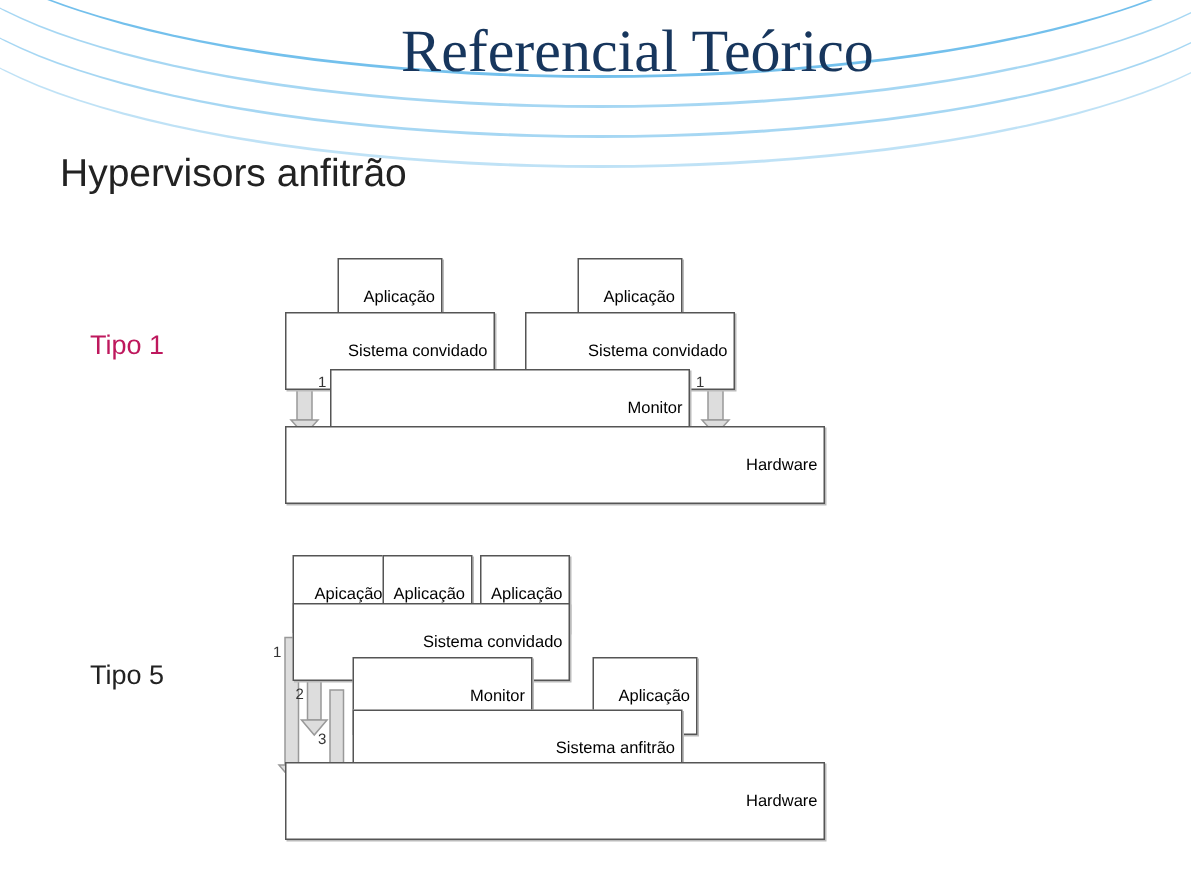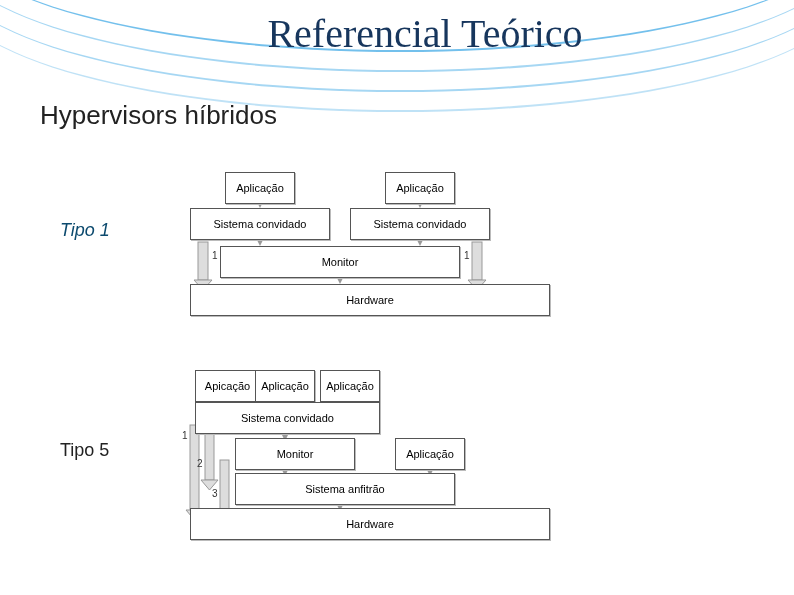--- a/index.html
+++ b/index.html
@@ -1,50 +1,50 @@
 <!DOCTYPE html>
 <html><head>
 <meta charset="utf-8">
 <style>
   html,body{margin:0;padding:0;background:#fff;font-family:Arial,Helvetica,sans-serif;}
   .slide{position:relative;width:794px;height:595px;overflow:hidden;}
   .header{position:relative;height:80px;}
   .title{position:absolute;width:100%;text-align:center;top:10px;font-family:"Georgia","Times New Roman",serif;font-size:40px;color:#17365d;padding-left:28px;}
   .subtitle{position:absolute;left:40px;top:100px;font-size:26px;color:#222;}
-  .tipo1{position:absolute;left:60px;top:220px;font-size:18px;color:#0c4a6e;font-style:italic;}
+  .tipo1{position:absolute;left:60px;top:220px;font-size:18px;color:#be185d;}
   .tipo2{position:absolute;left:60px;top:440px;font-size:18px;color:#222;}
   
   .curve{position:absolute;border:2px solid rgba(0,140,220,0.35);border-top:none;border-left:none;border-right:none;border-radius:0 0 50% 50%/0 0 100% 100%;height:120px;width:900px;left:-50px;}
   .c1{top:-70px;border-color:rgba(0,140,220,0.55);}
   .c2{top:-50px;}
   .c3{top:-30px;}
   .c4{top:-10px;border-color:rgba(0,140,220,0.25);}
   
   .diagram{position:absolute;left:170px;width:340px;}
   .d1{top:170px;}
   .d2{top:370px;}
-  .box{border:1px solid #555;background:#fff;font-size:11px;text-align:center;padding:9px 4px;position:absolute;box-sizing:border-box;box-shadow:1px 1px 0 #bbb;}
+  .box{border:1px solid #555;background:#fff;font-size:11px;text-align:right;padding:19px 4px;position:absolute;box-sizing:border-box;box-shadow:1px 1px 0 #bbb;}
   .wide{width:360px;left:20px;}
   .num{position:absolute;font-size:10px;color:#333;}
   svg.arrows{position:absolute;top:0;left:0;overflow:visible;}
   .arr{stroke:#888;stroke-width:2;fill:#bbb;}
 </style>
 </head>
 <body>
 
 <div class="slide">
   <div class="header">
     <div class="curve c1"></div>
     <div class="curve c2"></div>
     <div class="curve c3"></div>
     <div class="curve c4"></div>
     <div class="title">Referencial Teórico</div>
   </div>
 
-  <div class="subtitle">Hypervisors híbridos</div>
+  <div class="subtitle">Hypervisors anfitrão</div>
   <div class="tipo1">Tipo 1</div>
   <div class="tipo2">Tipo 5</div>
 
   <div class="diagram d1">
     <svg class="arrows" width="340" height="160">
       <defs>
         <marker id="ah1" markerWidth="6" markerHeight="6" refX="3" refY="3" orient="auto">
             <path d="M0,0 L6,3 L0,6 Z" fill="#999"></path>
           </marker>
       </defs>

